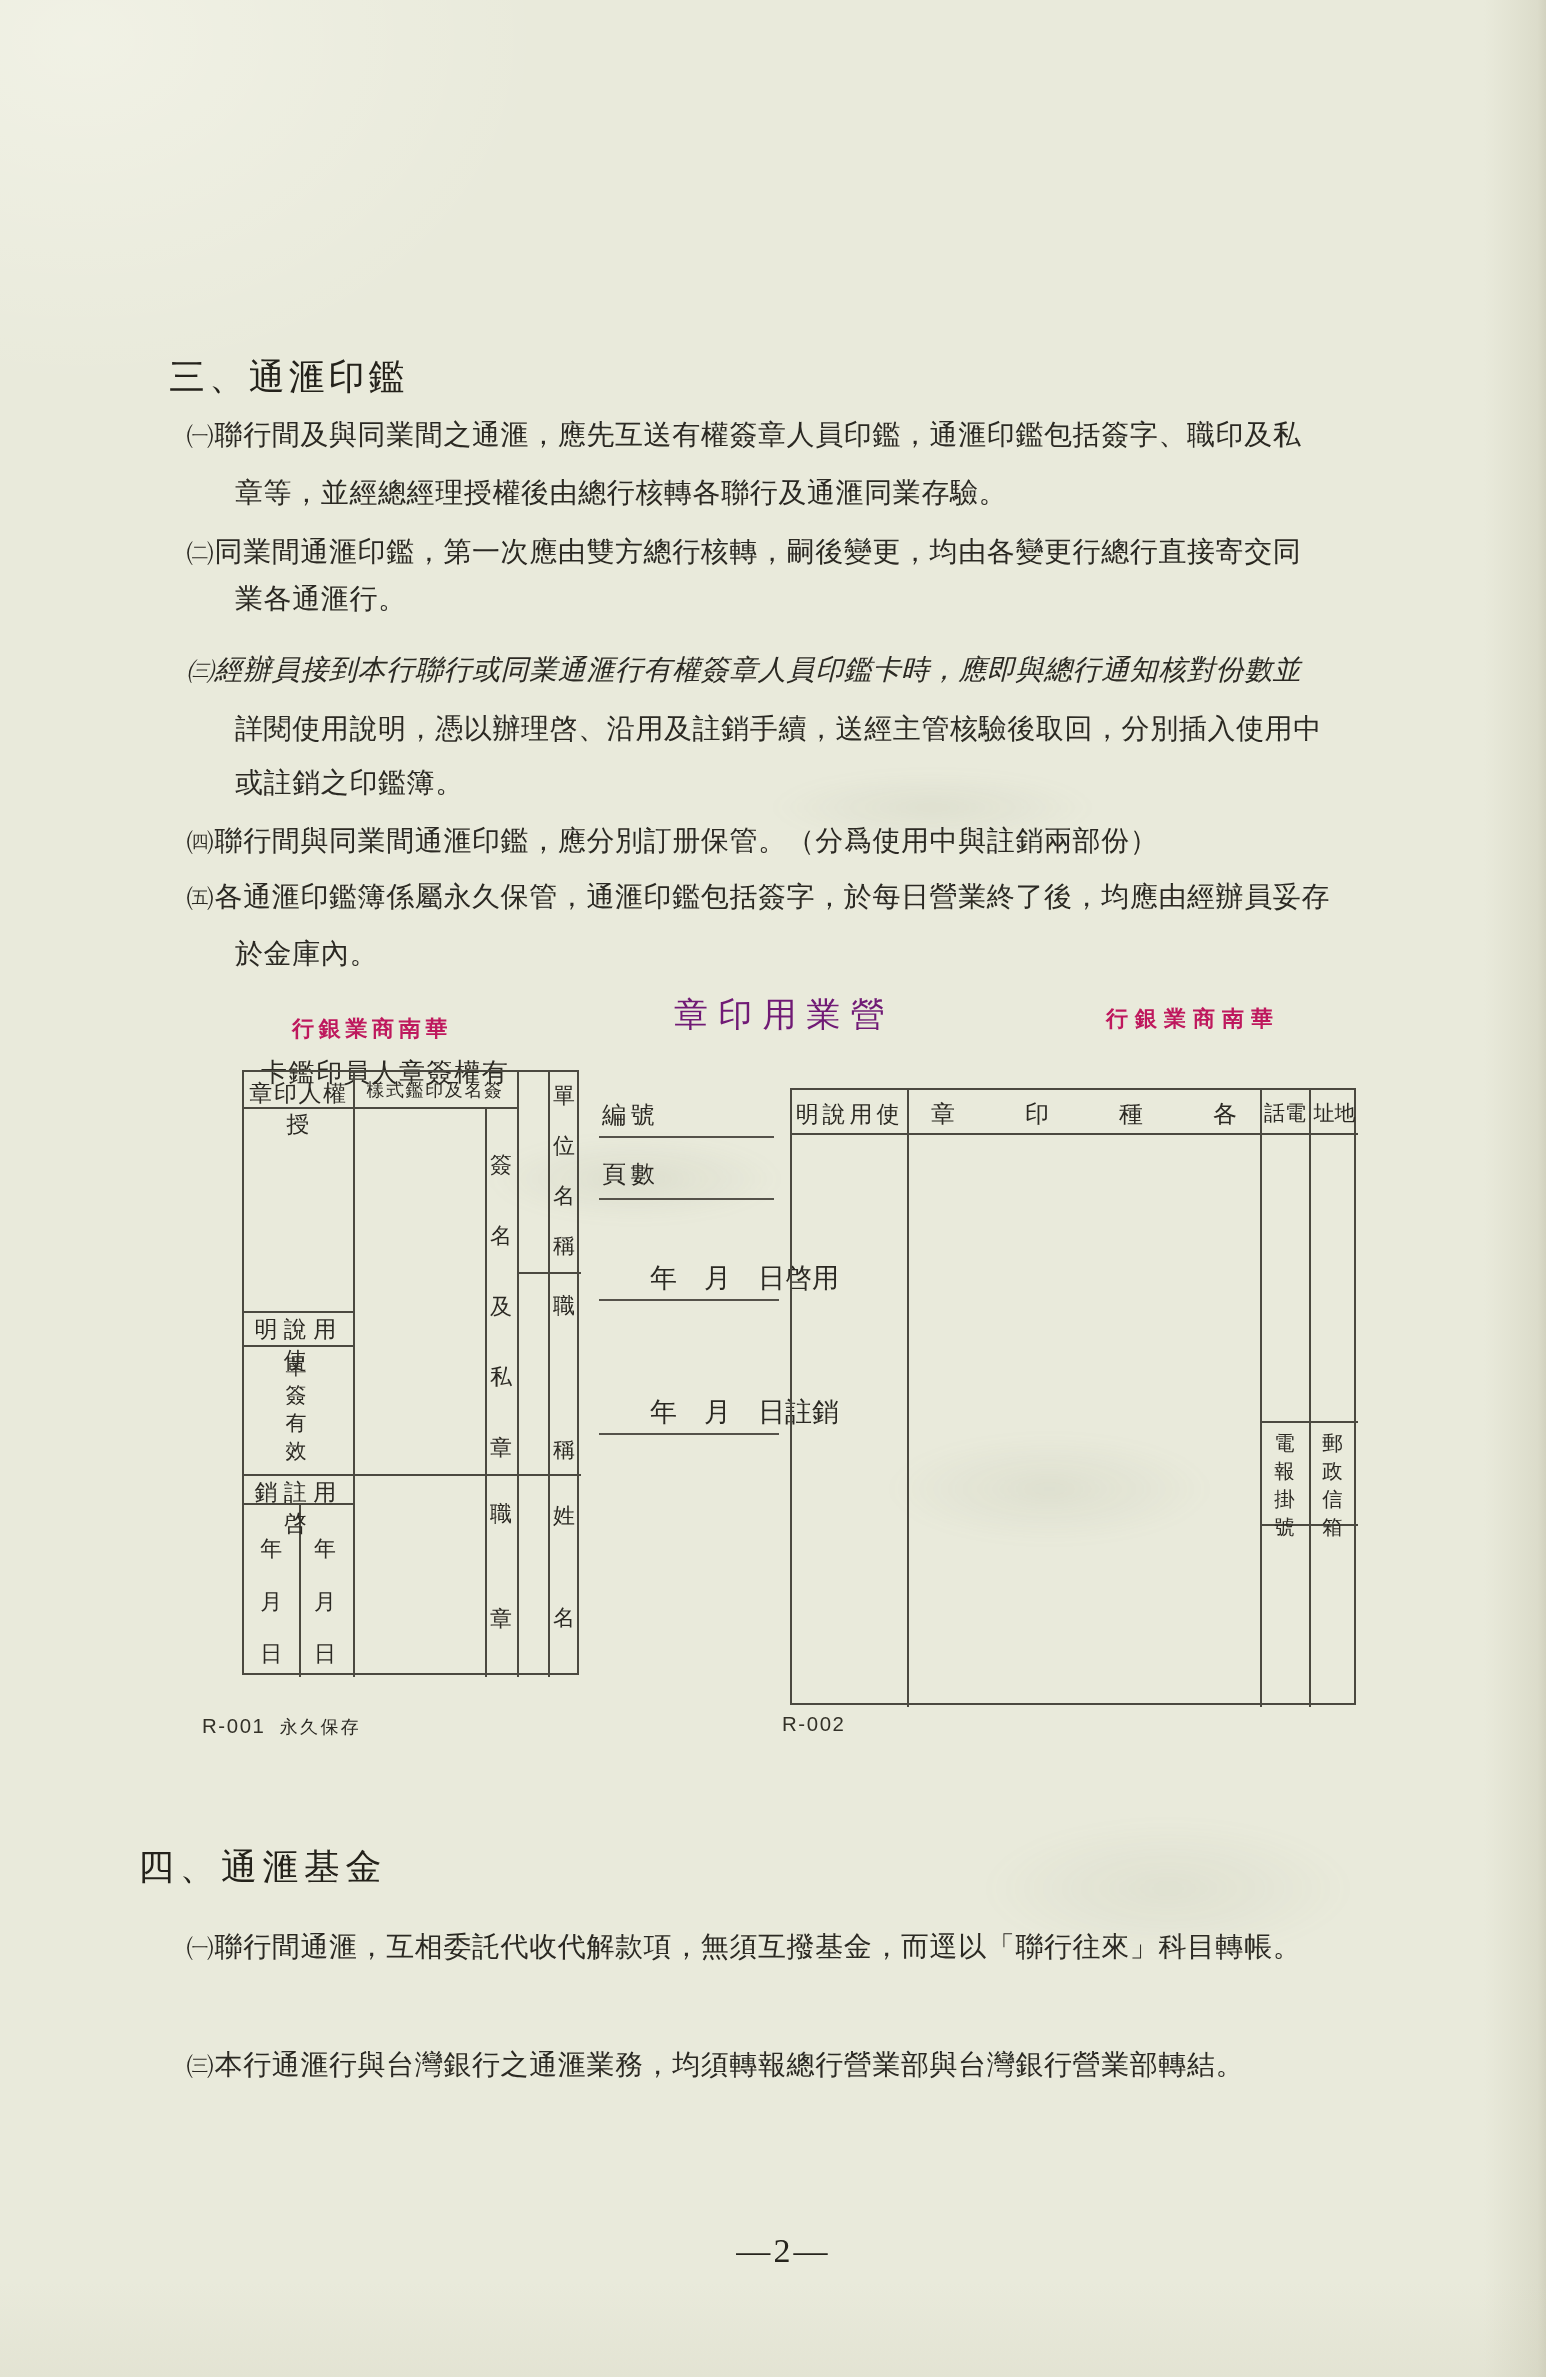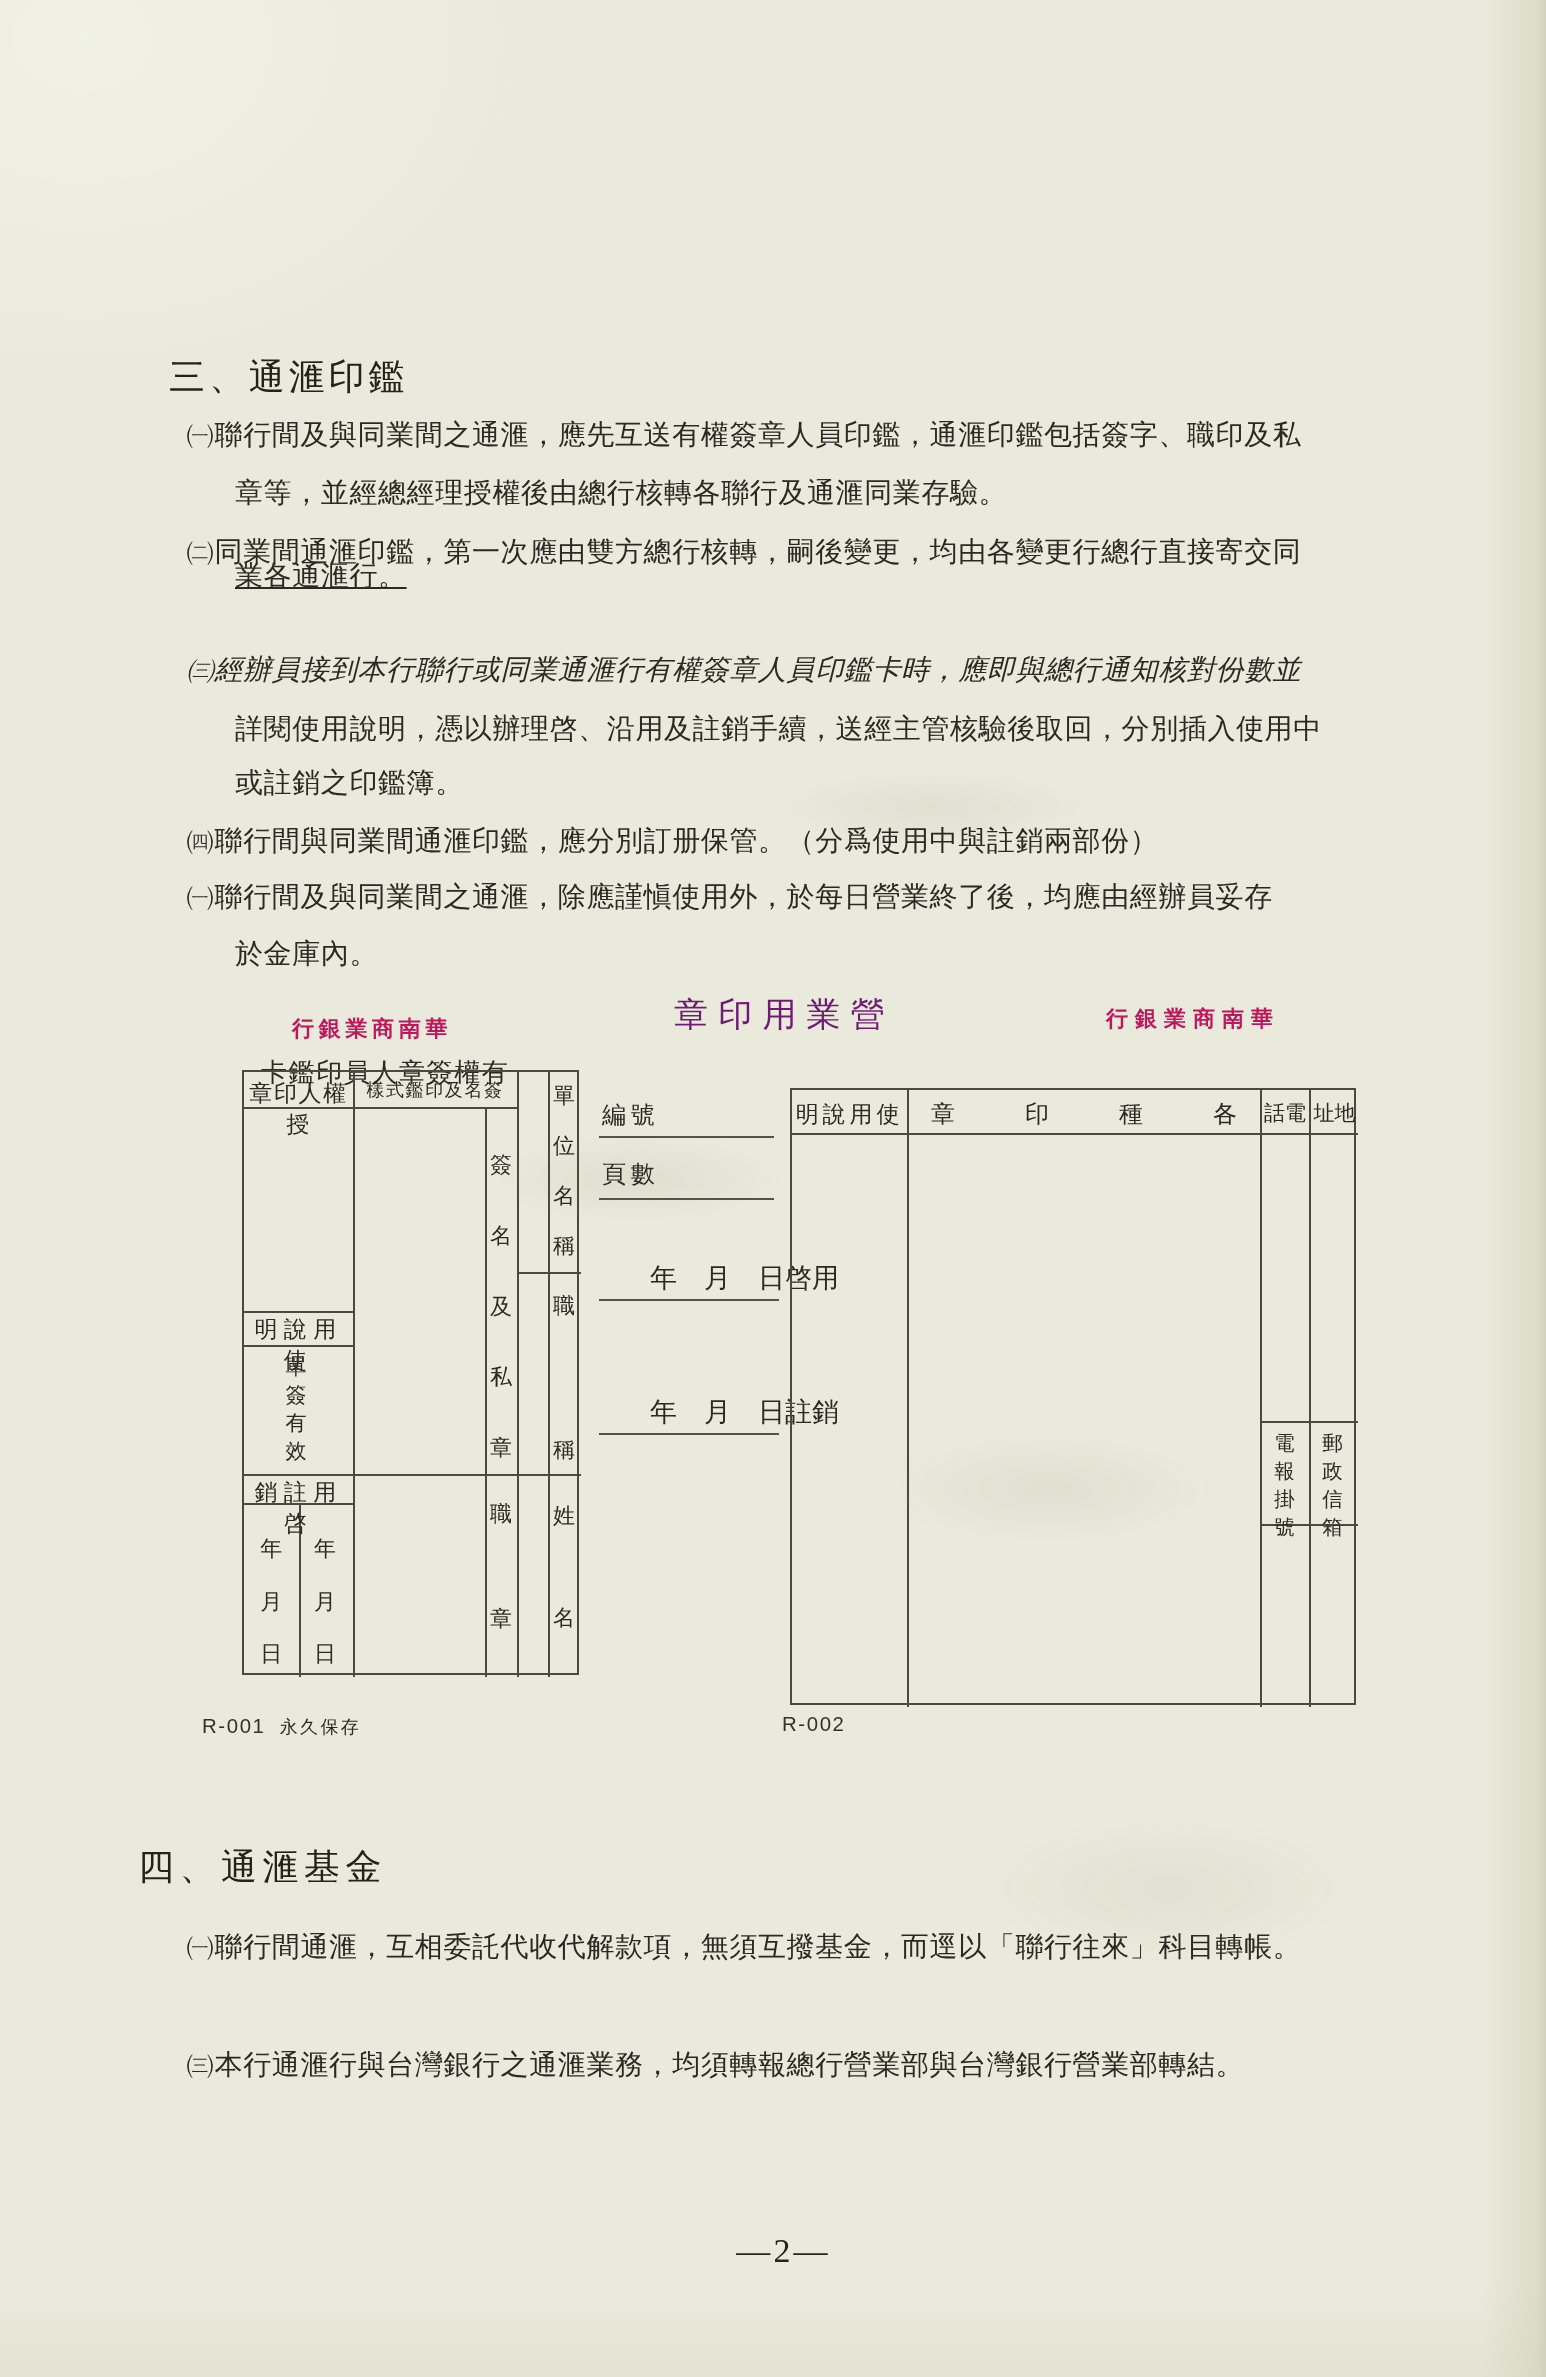--- a/index.html
+++ b/index.html
@@ -55,26 +55,26 @@
   <div class="shade shade-bottom"></div>
   <div class="smudge s1"></div>
   <div class="smudge s2"></div>
   <div class="smudge s3"></div>
   <div class="smudge s4"></div>
 
   <div class="t sec-title" style="left:169px;top:353px;">三、通滙印鑑</div>
   <div class="t bodyline" style="left:186px;top:418px;">㈠聯行間及與同業間之通滙，應先互送有權簽章人員印鑑，通滙印鑑包括簽字、職印及私</div>
   <div class="t bodyline" style="left:186px;top:535px;">㈡同業間通滙印鑑，第一次應由雙方總行核轉，嗣後變更，均由各變更行總行直接寄交同</div>
   <div class="t bodyline" style="left:235px;top:476px;">章等，並經總經理授權後由總行核轉各聯行及通滙同業存驗。</div>
-  <div class="t bodyline" style="left:235px;top:559px;text-decoration:underline;">業各通滙行。</div>
+  <div class="t bodyline" style="left:235px;top:582px;">業各通滙行。</div>
   <div class="t bodyline" style="left:186px;top:653px;font-style:italic;">㈢經辦員接到本行聯行或同業通滙行有權簽章人員印鑑卡時，應即與總行通知核對份數並</div>
   <div class="t bodyline" style="left:235px;top:712px;">詳閱使用說明，憑以辦理啓、沿用及註銷手續，送經主管核驗後取回，分別插入使用中</div>
   <div class="t bodyline" style="left:235px;top:766px;">或註銷之印鑑簿。</div>
   <div class="t bodyline" style="left:186px;top:824px;">㈣聯行間與同業間通滙印鑑，應分別訂册保管。（分爲使用中與註銷兩部份）</div>
-  <div class="t bodyline" style="left:186px;top:880px;">㈠聯行間及與同業間之通滙，除應謹愼使用外，於每日營業終了後，均應由經辦員妥存</div>
+  <div class="t bodyline" style="left:186px;top:880px;">㈤各通滙印鑑簿係屬永久保管，通滙印鑑包括簽字，於每日營業終了後，均應由經辦員妥存</div>
   <div class="t bodyline" style="left:235px;top:937px;">於金庫內。</div>
 
   <div class="t center-title" style="left:674px;top:992px;">章印用業營</div>
 
   <div class="t bank" style="left:292px;top:1014px;">行銀業商南華</div>
   <div class="t cardtitle" style="left:261px;top:1055px;">卡鑑印員人章簽權有</div>
 
   <div class="t bank" style="left:1106px;top:1004px;letter-spacing:7px;">行銀業商南華</div>
 
   <div class="tbl" style="left:208px;top:1070px;width:337px;height:605px;margin-left:34px;">

